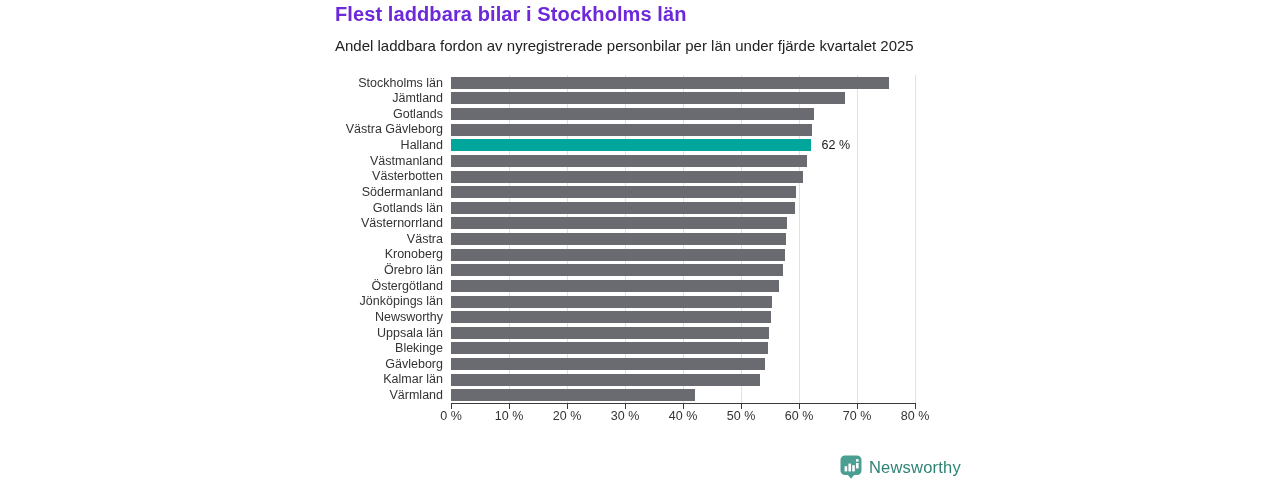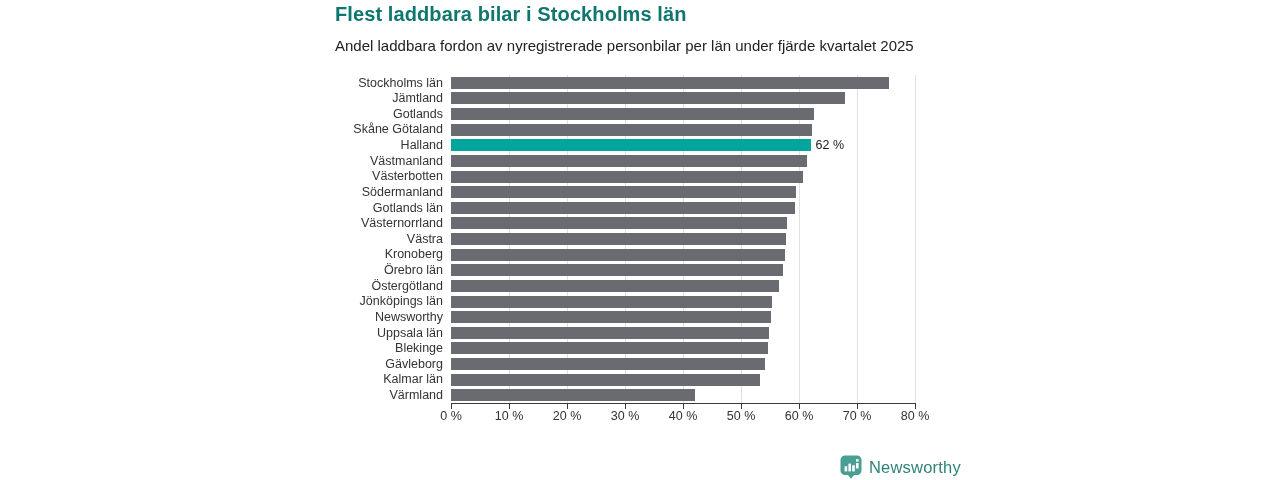--- a/index.html
+++ b/index.html
@@ -7,34 +7,34 @@
     --highlight:#00a69c;
     --grid:#e1e1e5;
     --axis:#3a3a3a;
     --brand-icon:#4a9e92;
     --brand-text:#2e8376;
   }
   *{margin:0;padding:0;box-sizing:border-box;}
   body{background:#fff;font-family:"Liberation Sans","DejaVu Sans",sans-serif;}
   .figure{position:relative;width:1280px;height:480px;background:#ffffff;overflow:hidden;}
 
-  .chart-title{position:absolute;left:335px;top:3px;font-size:20px;font-weight:700;color:#0f766e;letter-spacing:0.1px;}
+  .chart-title{position:absolute;left:335px;top:3px;font-size:20px;font-weight:700;color:#6d28d9;letter-spacing:0.1px;}
   .chart-subtitle{position:absolute;left:335px;top:37px;font-size:15px;font-weight:400;color:#222222;}
 
   .labels{position:absolute;left:320px;top:75px;width:123px;height:328px;display:flex;flex-direction:column;}
   .cat-label{flex:1;display:flex;align-items:center;justify-content:flex-end;font-size:12.5px;color:#333333;line-height:1;white-space:nowrap;}
 
   .plot{position:absolute;left:451px;top:75px;width:464px;height:328px;}
   #grid{position:absolute;top:0;left:0;right:0;bottom:0;}
   .gridline{position:absolute;top:0;bottom:0;width:1px;background:var(--grid);}
   #bars{position:absolute;top:0;left:0;right:0;bottom:0;display:flex;flex-direction:column;}
   .bar-row{flex:1;display:flex;align-items:center;position:relative;}
   .bar{height:12px;background:var(--bar);}
   .bar.highlight{background:var(--highlight);}
-  .value-label{font-size:12.5px;color:#1a1a1a;margin-left:5px;white-space:nowrap;line-height:1;}
+  .value-label{font-size:12.5px;color:#1a1a1a;margin-left:11px;white-space:nowrap;line-height:1;}
 
   .axis-line{position:absolute;left:0;right:-1px;bottom:-1px;height:1.5px;background:var(--axis);}
   #ticks{position:absolute;left:0;right:0;bottom:0;}
   .tick{position:absolute;bottom:-6px;width:1px;height:5px;background:var(--axis);}
 
   .tick-labels{position:absolute;left:451px;top:409px;width:464px;height:16px;}
   .tick-label{position:absolute;transform:translateX(-50%);font-size:12.5px;color:#333333;white-space:nowrap;}
 
   .brand{position:absolute;left:840px;top:455px;display:flex;align-items:center;gap:7px;cursor:pointer;text-decoration:none;}
   .brand-name{font-size:16.5px;font-weight:400;color:var(--brand-text);letter-spacing:0.2px;}
@@ -44,21 +44,21 @@
 
 <div class="figure">
 
   <div class="chart-title">Flest laddbara bilar i Stockholms län</div>
   <div class="chart-subtitle">Andel laddbara fordon av nyregistrerade personbilar per län under fjärde kvartalet 2025</div>
 
   <div class="labels" id="labels">
       <div class="cat-label">Stockholms län</div>
       <div class="cat-label">Jämtland</div>
       <div class="cat-label">Gotlands</div>
-      <div class="cat-label">Skåne Götaland</div>
+      <div class="cat-label">Västra Gävleborg</div>
       <div class="cat-label">Halland</div>
       <div class="cat-label">Västmanland</div>
       <div class="cat-label">Västerbotten</div>
       <div class="cat-label">Södermanland</div>
       <div class="cat-label">Gotlands län</div>
       <div class="cat-label">Västernorrland</div>
       <div class="cat-label">Västra</div>
       <div class="cat-label">Kronoberg</div>
       <div class="cat-label">Örebro län</div>
       <div class="cat-label">Östergötland</div>

